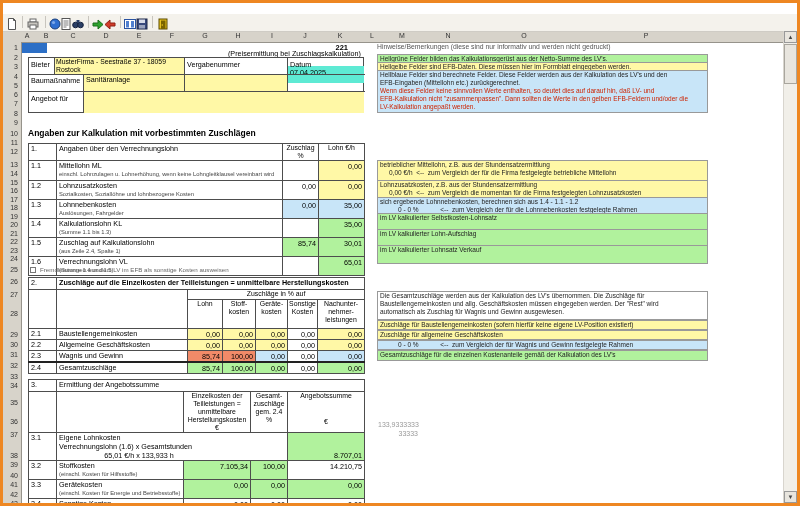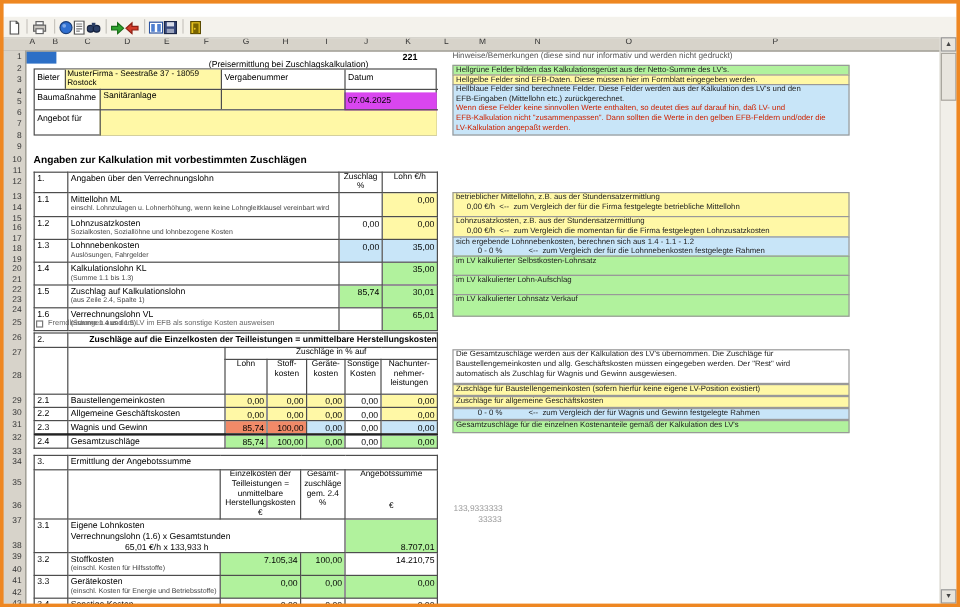--- a/index.html
+++ b/index.html
@@ -188,33 +188,33 @@
       <span class="rowN" style="top: 430px;">40</span>
       <span class="rowN" style="top: 439px;">41</span>
       <span class="rowN" style="top: 449px;">42</span>
       <span class="rowN" style="top: 458px;">43</span>
     </div>
   <div class="canvas"></div>
 
   <div class="abs" style="left:21px;top:42px;width:26px;height:11px;background:var(--selected_blue);z-index:3;"></div>
 
   <div class="abs" style="left:250px;top:43px;width:98px;text-align:right;font-size:7.5px;font-weight:bold;z-index:3;">221</div>
-  <div class="abs" style="left:120px;top:49px;width:241px;text-align:center;font-size:7.2px;z-index:3;">(Preisermittlung bei Zuschlagskalkulation)</div>
+  <div class="abs" style="left:120px;top:49px;width:241px;text-align:right;font-size:7.2px;z-index:3;">(Preisermittlung bei Zuschlagskalkulation)</div>
 
   <div class="abs" style="left:28px;top:57px;width:336px;height:56px;border:1px solid #4d4d4d;background:#fff;box-sizing:border-box;z-index:3;">
 
     <div class="ycell" style="left:25px;top:0;width:130px;height:16px;">
       <div style="font-size:6.8px;padding-left:2px;line-height:8px;">MusterFirma - Seestraße 37 - 18059</div>
       <div style="font-size:6.8px;padding-left:2px;line-height:8px;">Rostock</div>
     </div>
     <div class="ycell" style="left:54px;top:16px;width:101px;height:17px;">
       <div style="font-size:7.2px;padding:1px 0 0 3px;">Sanitäranlage</div>
     </div>
     <div class="ycell" style="left:155px;top:16px;width:103px;height:17px;"></div>
-    <div class="abs" style="left:258px;top:19px;width:77px;height:17px;background:#d946ef;">
+    <div class="abs" style="left:258px;top:8px;width:77px;height:17px;background:#5eead4;">
       <div style="font-size:7.2px;padding:2px 0 0 3px;">07.04.2025</div>
     </div>
     <div class="ycell" style="left:54px;top:34px;width:281px;height:21px;"></div>
 
     <span class="formlbl" style="left:2px;top:2px;">Bieter</span>
     <span class="formlbl" style="left:158px;top:2px;">Vergabenummer</span>
     <span class="formlbl" style="left:261px;top:2px;">Datum</span>
     <span class="formlbl" style="left:2px;top:18px;">Baumaßnahme</span>
     <span class="formlbl" style="left:2px;top:36px;">Angebot für</span>
 
@@ -309,21 +309,21 @@
         <col style="width:131px">
         <col style="width:35px">
         <col style="width:33px">
         <col style="width:32px">
         <col style="width:30px">
         <col style="width:47px">
       </colgroup>
     <tbody>
         <tr style="height:12px;">
       <td class="num">2.</td>
-      <td class="lblc" colspan="6" style="font-weight:bold;text-align:right;">Zuschläge auf die Einzelkosten der Teilleistungen = unmittelbare Herstellungskosten</td>
+      <td class="lblc" colspan="6" style="font-weight:bold;">Zuschläge auf die Einzelkosten der Teilleistungen = unmittelbare Herstellungskosten</td>
     </tr>
     <tr style="height:10px;">
       <td rowspan="2"></td>
       <td rowspan="2"></td>
       <td colspan="5" class="hdrc">Zuschläge in % auf</td>
     </tr>
     <tr style="height:29px;">
       <td class="hdrc preline">Lohn</td>
       <td class="hdrc preline">Stoff-
 kosten</td>

